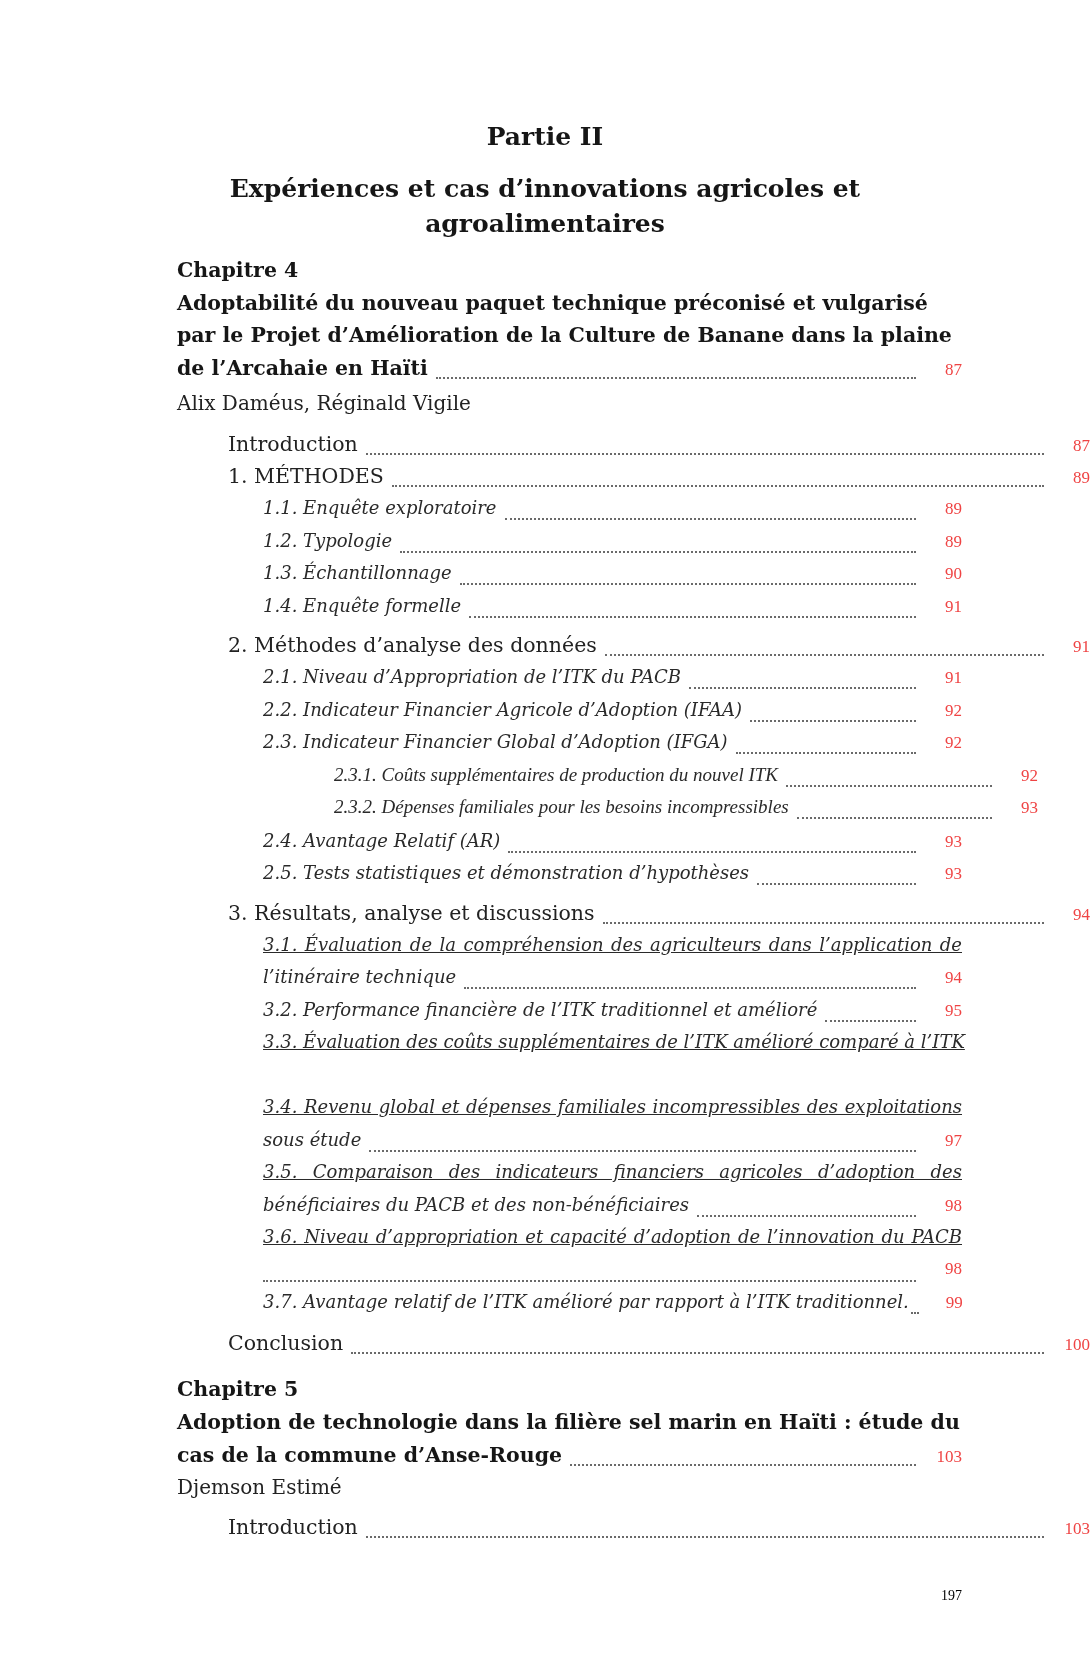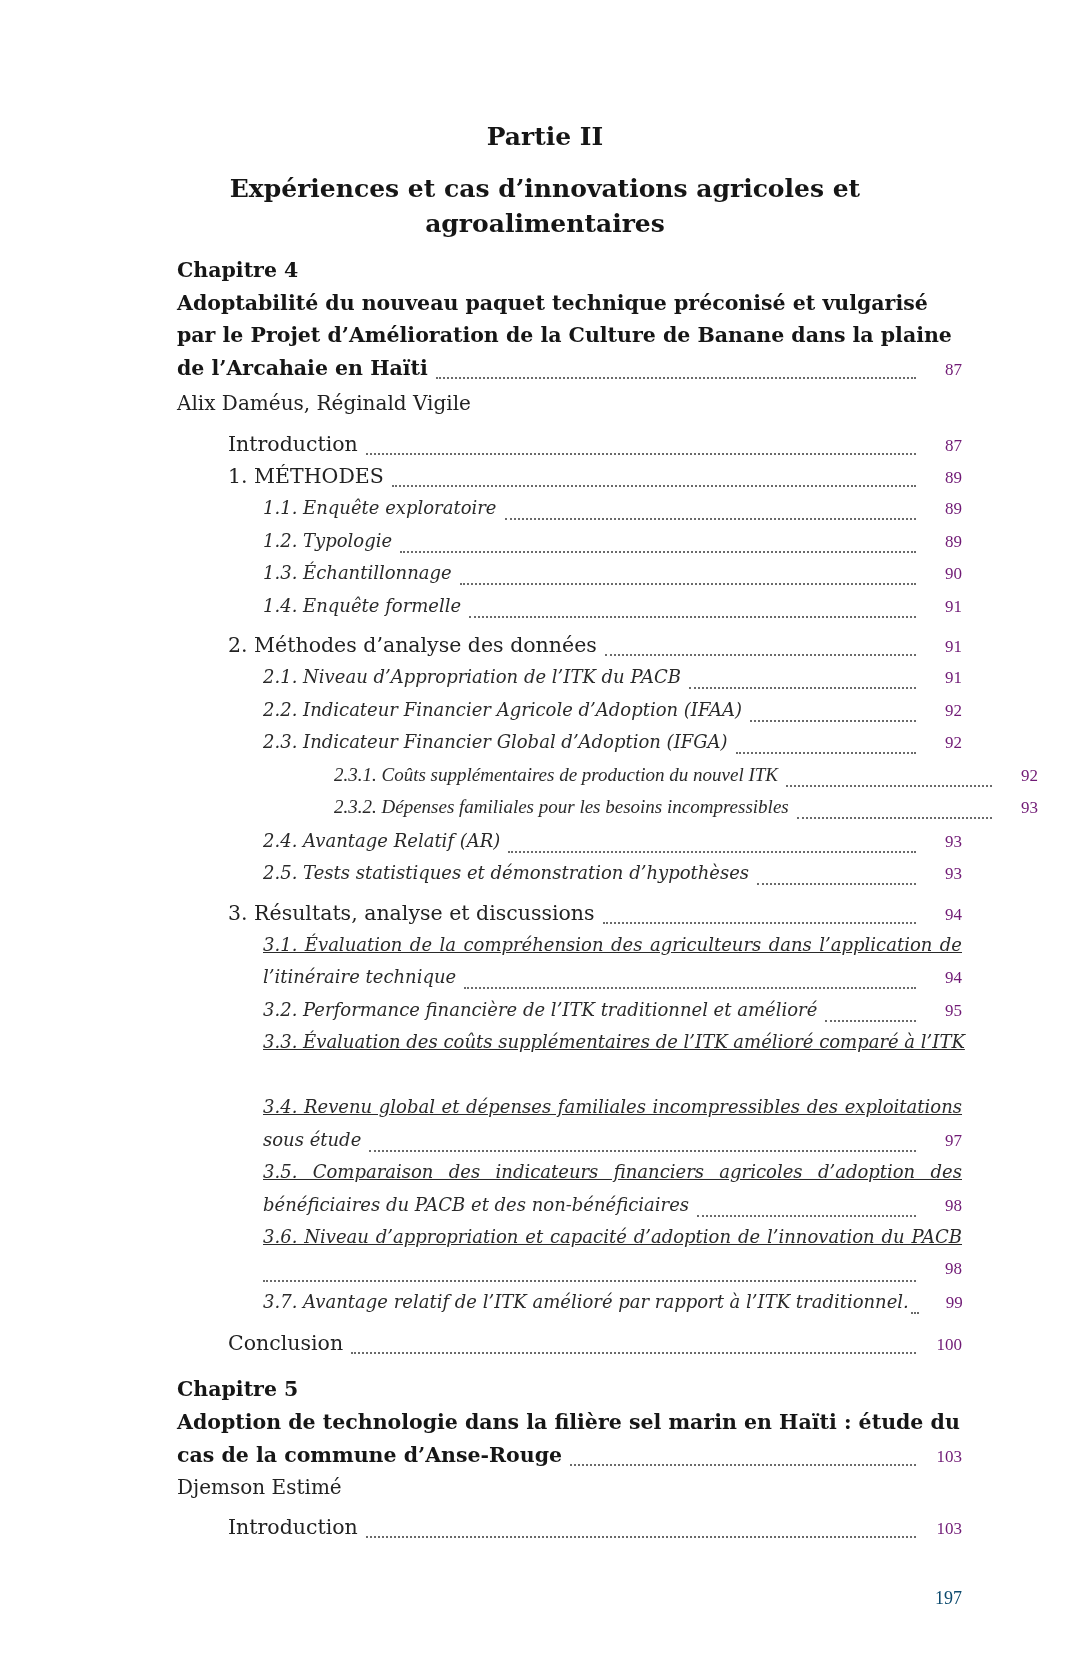--- a/index.html
+++ b/index.html
@@ -16,37 +16,37 @@
   .line {
     position: absolute; left: 0; width: 1090px; height: 32px;
     display: flex; align-items: baseline; box-sizing: border-box;
   }
   .line .txt { white-space: nowrap; }
   .line .dots {
     flex: 1 1 auto; margin: 0 10px 0 8px; height: 1px;
     border-bottom: 2px dotted #6a6a6a; align-self: flex-end; margin-bottom: 9px; min-width: 6px;
   }
   .line .pg {
-    font-family: "Liberation Serif", serif; font-size: 17px; color: #701a75;
+    font-family: "Liberation Serif", serif; font-size: 17px; color: #ef4444;
     width: 36px; text-align: right; flex: 0 0 auto;
   }
   .lvl0 { padding-left: 177px; padding-right: 128px; }
-  .lvl1 { padding-left: 228px; padding-right: 128px; }
+  .lvl1 { padding-left: 228px; }
   .lvl2 { padding-left: 263px; padding-right: 128px; }
   .lvl3 { padding-left: 298px; padding-right: 88px; margin-left: 36px; }
 
   .chap { font-family: "DejaVu Serif", serif; font-weight: bold; font-size: 20.5px; color: #161616; }
   .author { font-family: "DejaVu Serif", serif; font-size: 20px; color: #222; }
   .sec { font-family: "DejaVu Serif", serif; font-size: 20.5px; color: #222; }
   .sub { font-family: "DejaVu Serif", serif; font-style: italic; font-size: 18px; color: #2a2a2a; }
   .subsub { font-family: "Liberation Serif", serif; font-style: italic; font-size: 19px; color: #2a2a2a; }
   .justify { text-align: justify; text-align-last: justify; display: block; width: 100%; text-decoration: underline; }
   .folio {
     position: absolute; top: 1588px; left: 900px; width: 62px; text-align: right;
-    font-family: "Liberation Serif", serif; font-size: 18px; color: #0c4a6e;
+    font-family: "Liberation Serif", serif; font-size: 14px; color: #000000;
   }
 </style>
 </head>
 <body>
 
 <div class="page">
 
   <div class="part-title part-label">Partie II</div>
   <div class="part-title part-sub1">Expériences et cas d’innovations agricoles et</div>
   <div class="part-title part-sub2">agroalimentaires</div>

